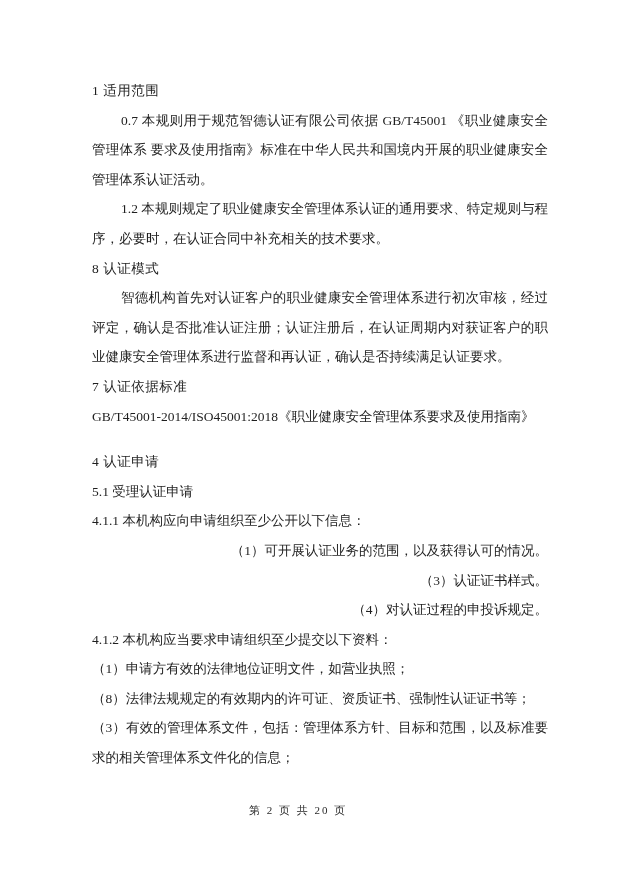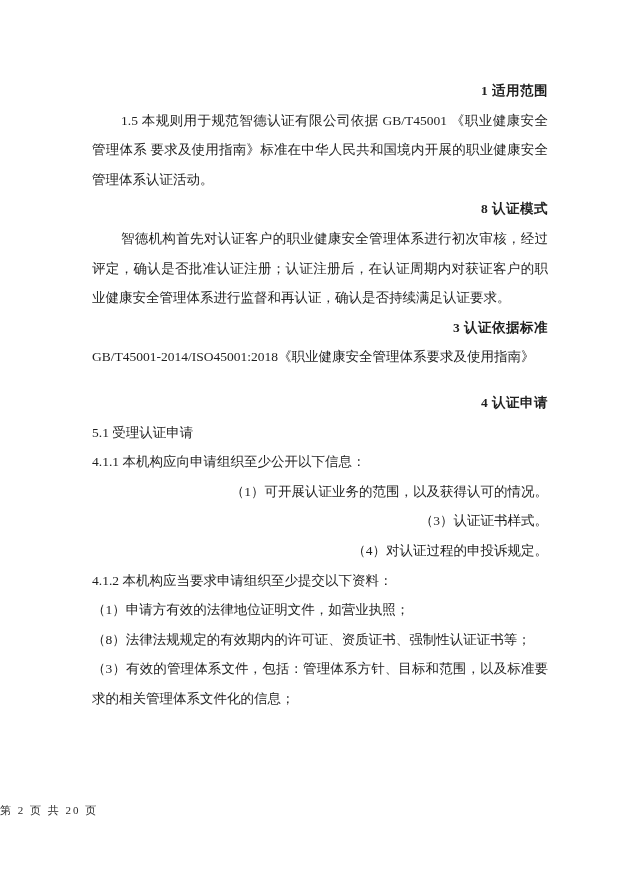--- a/index.html
+++ b/index.html
@@ -29,64 +29,65 @@
     font-size: 13.5px;
     line-height: 29.6px;
     text-align: justify;
   }
   .block {
     margin: 0;
     padding: 0;
   }
   
   .h {
-    font-weight: bold;
-    text-align: right;
+    font-weight: normal;
+    text-align: left;
     letter-spacing: 0.5px;
   }
   
   .ind {
     text-indent: 2.15em;
   }
   
   .item {
     padding-left: 2.0em;
     text-align: right;
   }
   .gap-top {
     margin-top: 16px;
   }
   .footer {
     position: absolute;
     left: 0;
     top: 803px;
     width: 596px;
-    text-align: left;
+    text-align: center;
     font-size: 11px;
     letter-spacing: 2px;
     color: #2a2a2a;
   }
 </style>
 </head>
 <body>
 
 <div class="page">
 
   <div class="doc">
 
     <div class="block h">1 适用范围</div>
 
-    <div class="block ind">1.5 本规则用于规范智德认证有限公司依据 GB/T45001 《职业健康安全管理体系 要求及使用指南》标准在中华人民共和国境内开展的职业健康安全管理体系认证活动。</div>
+    <div class="block ind">0.7 本规则用于规范智德认证有限公司依据 GB/T45001 《职业健康安全管理体系 要求及使用指南》标准在中华人民共和国境内开展的职业健康安全管理体系认证活动。</div>
 
+    <div class="block ind">1.2 本规则规定了职业健康安全管理体系认证的通用要求、特定规则与程序，必要时，在认证合同中补充相关的技术要求。</div>
 
     <div class="block h">8  认证模式</div>
 
     <div class="block ind">智德机构首先对认证客户的职业健康安全管理体系进行初次审核，经过评定，确认是否批准认证注册；认证注册后，在认证周期内对获证客户的职业健康安全管理体系进行监督和再认证，确认是否持续满足认证要求。</div>
 
-    <div class="block h">3 认证依据标准</div>
+    <div class="block h">7 认证依据标准</div>
 
     <div class="block">GB/T45001-2014/ISO45001:2018《职业健康安全管理体系要求及使用指南》</div>
 
     <div class="block h gap-top">4 认证申请</div>
 
     <div class="block">5.1 受理认证申请</div>
 
     <div class="block">4.1.1 本机构应向申请组织至少公开以下信息：</div>
 
     <div class="block item">（1）可开展认证业务的范围，以及获得认可的情况。</div>

